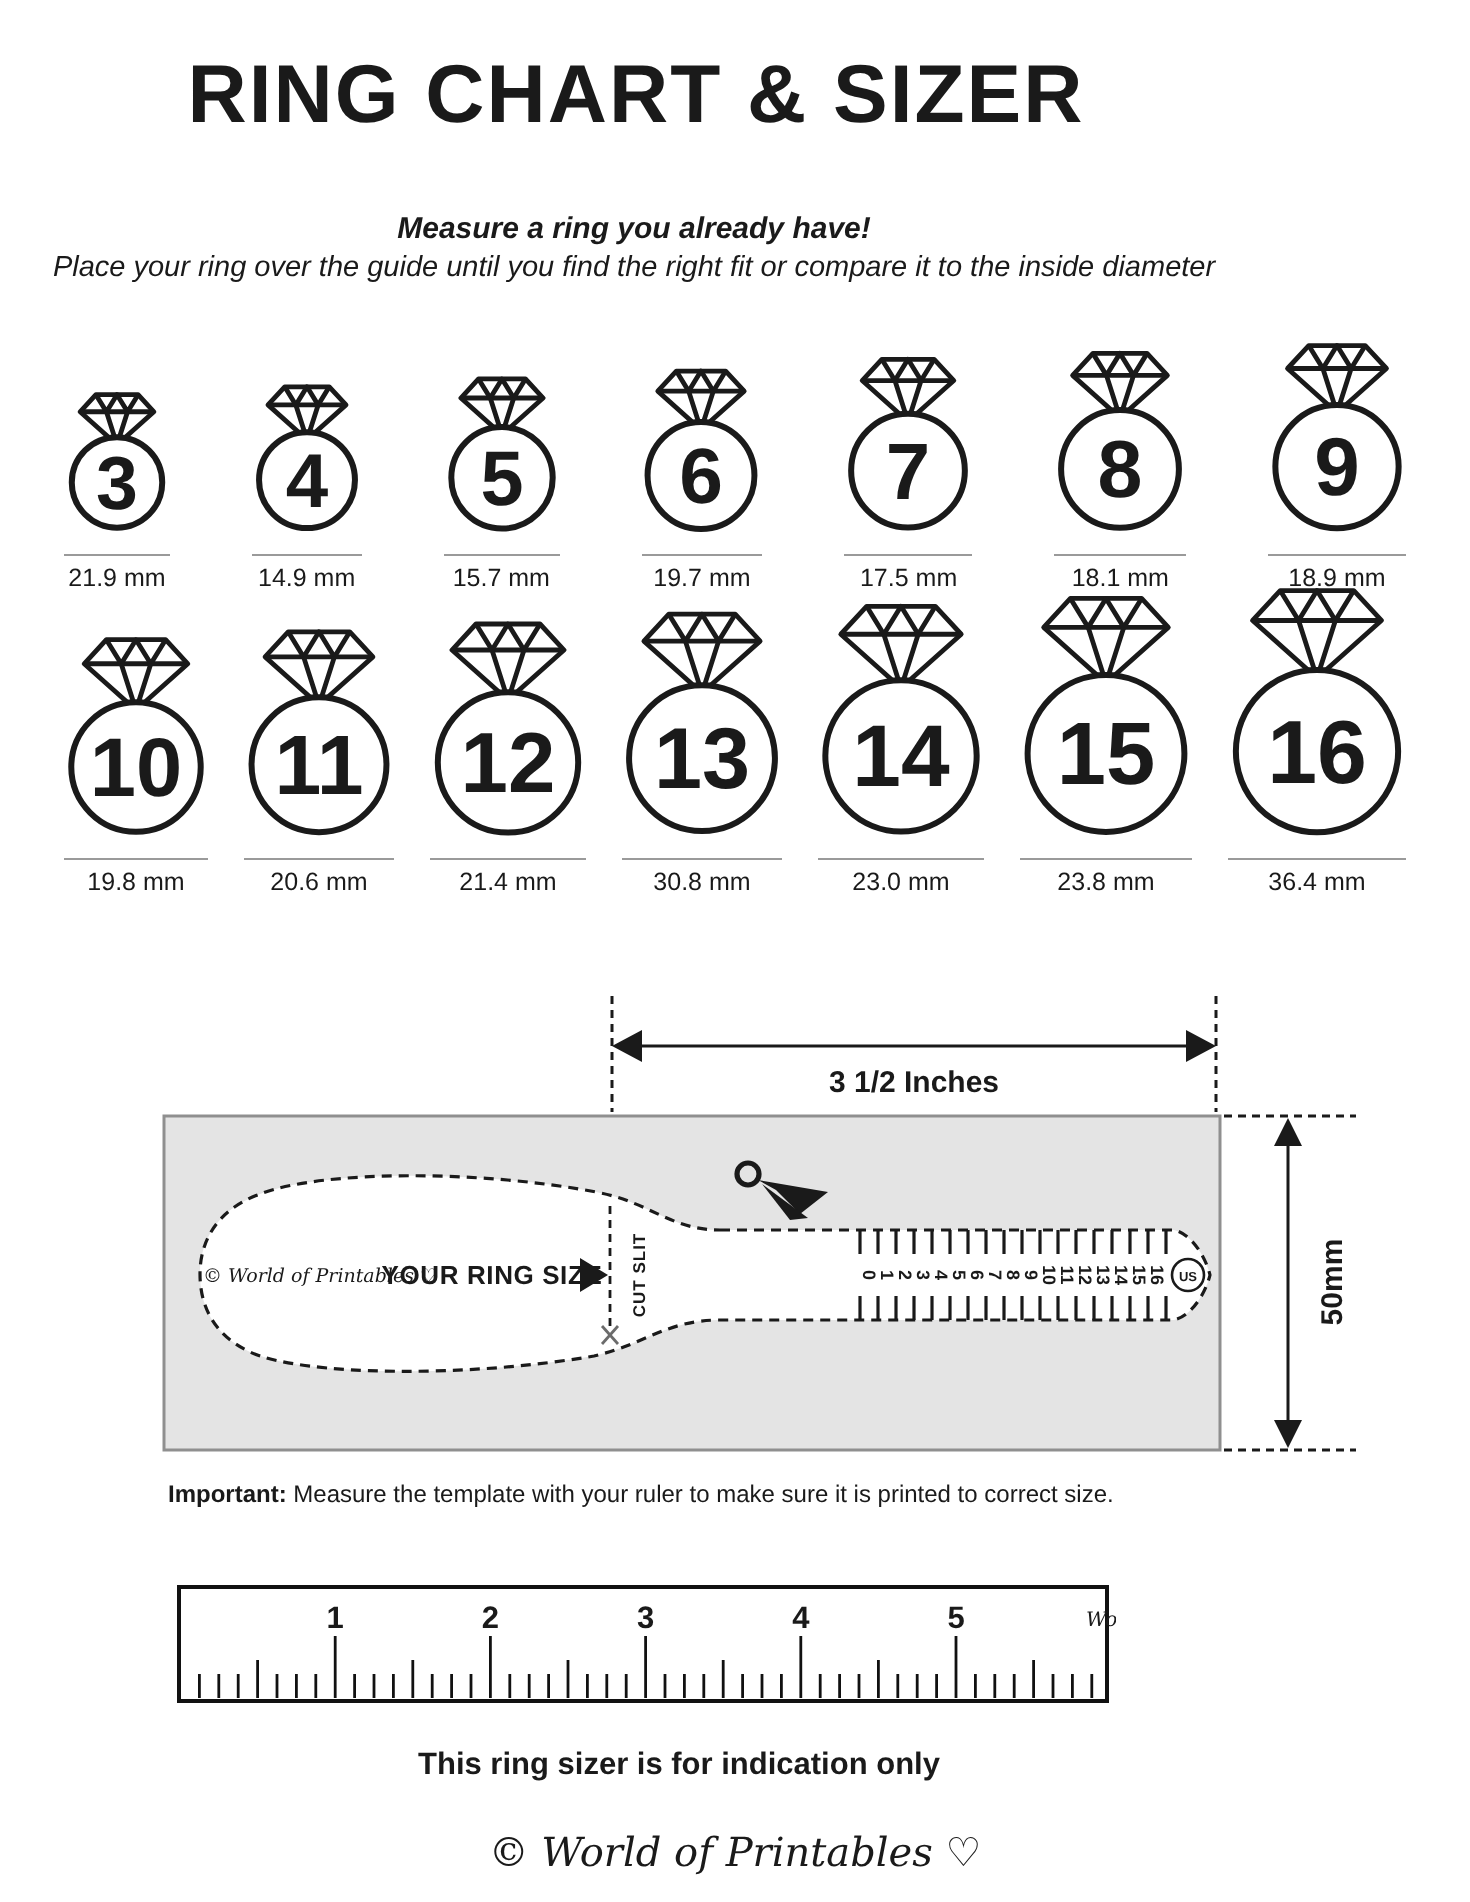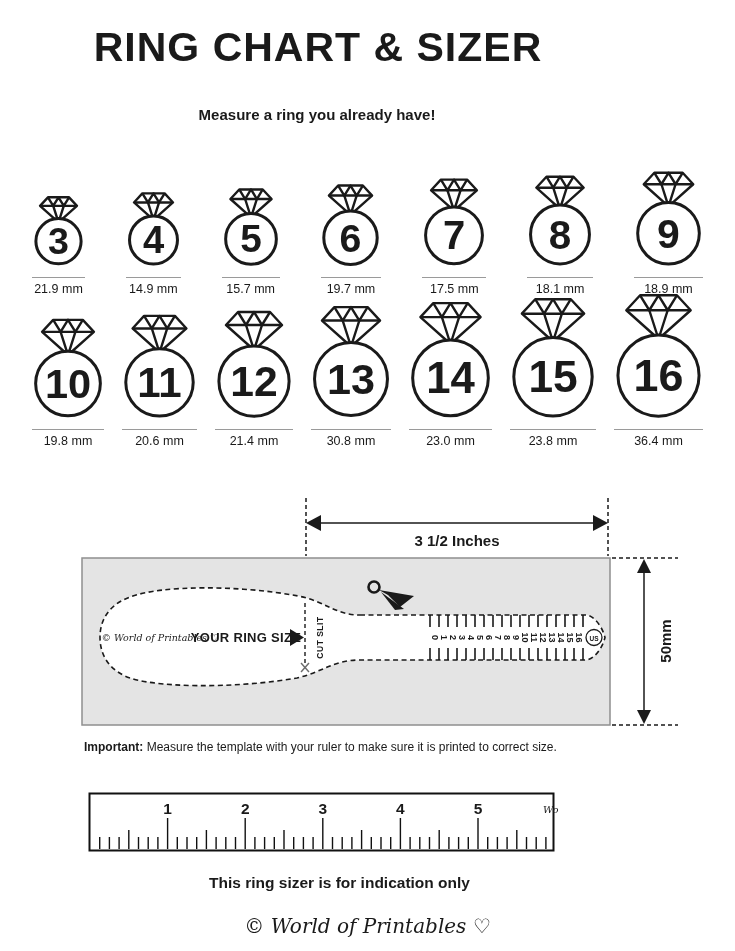--- a/index.html
+++ b/index.html
@@ -1,20 +1,20 @@
 <!DOCTYPE html>
 <html><head>
 <meta charset="utf-8">
 <style>
   html,body{margin:0;padding:0;background:#ffffff;}
   .page{position:relative;width:735px;height:951px;background:#fff;
         font-family:"Liberation Sans",sans-serif;color:#1a1a1a;overflow:hidden;}
   .page-title{position:absolute;top:24px;left:0;width:636px;text-align:center;
         font-size:41px;font-weight:bold;letter-spacing:1px;margin:0;}
-  .subtitle{position:absolute;top:106px;left:0;width:634px;text-align:center;}
+  .subtitle{position:absolute;top:106px;left:0;width:634px;text-align:center;font-style:italic;}
   .subtitle .b{font-size:15px;font-weight:bold;margin-bottom:3px;}
   .subtitle .n{font-size:14.5px;}
   .ring-row{position:absolute;left:30px;right:30px;display:flex;
         justify-content:space-between;align-items:flex-end;}
   #ring-row-0{top:170px;height:126px;}
   #ring-row-1{top:298px;height:150px;}
   .ring-cell{display:flex;flex-direction:column;align-items:center;}
   .ring-underline{border-top:1.5px solid #9a9a9a;margin-top:5px;height:0;}
   .ring-mm{font-size:12.5px;margin-top:4px;color:#1a1a1a;white-space:nowrap;}
   #sizer-svg{position:absolute;left:0;top:488px;}
@@ -31,20 +31,21 @@
 </style>
 </head>
 <body>
 
 <div class="page">
 
   <h1 class="page-title">RING CHART &amp; SIZER</h1>
 
   <div class="subtitle">
     <div class="b">Measure a ring you already have!</div>
+    <div class="n">Place your ring over the guide until you find the right fit or compare it to the inside diameter</div>
   </div>
 
   <div id="ring-row-0" class="ring-row">
       <div class="ring-cell">
         <svg width="57" height="77">
           <g transform="translate(8.72898,1) scale(0.659034)">
             <path d="M14 2 L46 2 L58 15 L30 40 L2 15 Z" fill="none" stroke="#1a1a1a" stroke-width="3.64" stroke-linejoin="round"></path>
             <path d="M2 15 L58 15" fill="none" stroke="#1a1a1a" stroke-width="3.64" stroke-linejoin="round"></path>
             <path d="M14 2 L22 15 L30 2 L38 15 L46 2" fill="none" stroke="#1a1a1a" stroke-width="3.64" stroke-linejoin="round"></path>
             <path d="M22 15 L30 40 M38 15 L30 40" fill="none" stroke="#1a1a1a" stroke-width="3.64" stroke-linejoin="round"></path>

